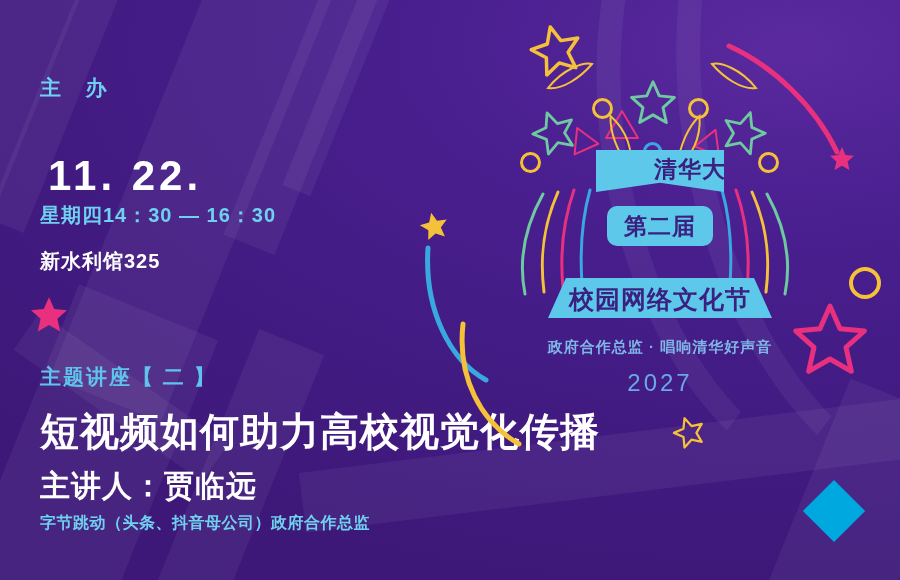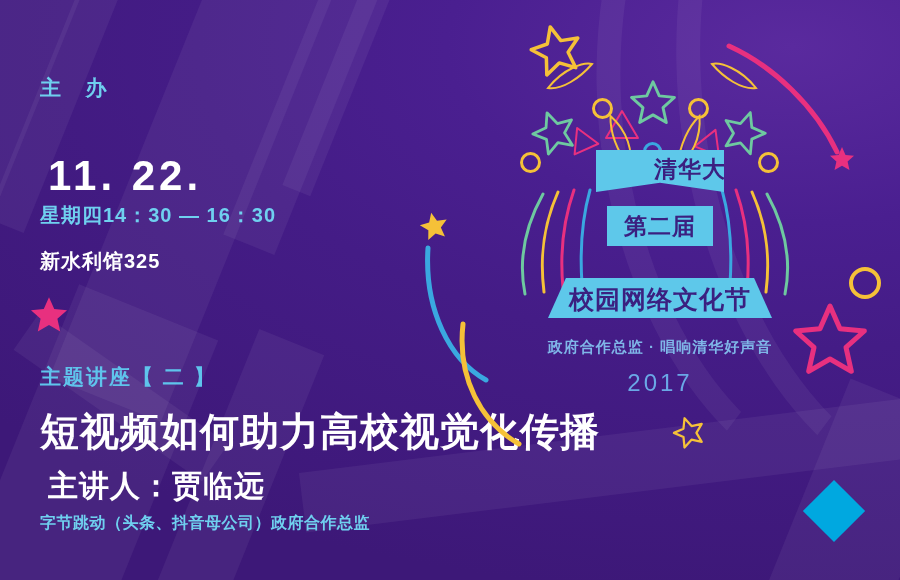--- a/index.html
+++ b/index.html
@@ -24,32 +24,32 @@
 
   .org-line1{position:absolute;left:0;top:40px;font-size:20px;letter-spacing:1px;color:#6fd0ef;font-weight:bold;white-space:nowrap;}
   .org-line2{position:absolute;left:0;top:74px;font-size:21px;letter-spacing:6px;color:#6fd0ef;font-weight:bold;font-family:Liberation Mono, monospace;}
 
   .date{position:absolute;left:8px;top:155px;font-size:42px;font-weight:bold;color:#ffffff;letter-spacing:4px;line-height:1;}
   .time{position:absolute;left:0;top:202px;font-size:20px;color:#6fd0ef;font-weight:bold;letter-spacing:1px;white-space:nowrap;}
   .venue{position:absolute;left:0;top:248px;font-size:20px;color:#ffffff;font-weight:bold;letter-spacing:1px;}
 
   .series{position:absolute;left:0;top:363px;font-size:21px;font-weight:bold;color:#5fc4ec;letter-spacing:2px;}
   .title{position:absolute;left:0;top:405px;font-size:39px;font-weight:bold;color:#ffffff;letter-spacing:1px;white-space:nowrap;}
-  .speaker{position:absolute;left:8px;top:466px;font-size:30px;font-weight:bold;color:#ffffff;letter-spacing:1px;}
+  .speaker{position:absolute;left:0;top:466px;font-size:30px;font-weight:bold;color:#ffffff;letter-spacing:1px;}
   .affil{position:absolute;left:0;top:513px;font-size:16px;font-weight:bold;color:#6fd0ef;letter-spacing:.5px;white-space:nowrap;}
 
   
   .emblem{position:absolute;left:520px;top:150px;width:280px;}
 
   .ban{position:relative;margin:0 auto;background:#5ec8ea;display:block;}
 
   .ban1{width:128px;height:42px;clip-path:polygon(0 0,100% 0,100% 100%,50% 78%,0 100%);}
   .ban1 .txt{position:absolute;left:0;top:4px;width:100%;text-align:right;font-size:23px;font-weight:bold;color:#3b2080;letter-spacing:1px;margin-left:26px;}
 
-  .ban2{width:106px;height:40px;margin-top:14px;}
+  .ban2{width:106px;height:40px;margin-top:14px;border-radius:10px;}
   .ban2 .txt{position:absolute;left:0;top:5px;width:100%;text-align:center;font-size:23px;font-weight:bold;color:#3b2080;letter-spacing:1px;}
 
   .ban3{width:224px;height:40px;margin-top:32px;clip-path:polygon(8% 0,92% 0,100% 100%,0 100%);}
   .ban3 .txt{position:absolute;left:0;top:5px;width:100%;text-align:center;font-size:25px;font-weight:bold;color:#3b2080;letter-spacing:1px;}
 
   .slogan{margin-top:20px;text-align:center;font-size:15px;color:#7fb6e8;font-weight:bold;letter-spacing:1px;white-space:nowrap;}
   .year{margin-top:12px;text-align:center;font-size:24px;color:#6aa8e6;letter-spacing:3px;}
 
   
   .deco{position:absolute;}
@@ -257,16 +257,16 @@
     <div class="ban ban1">
       <div class="txt">清华大学</div>
     </div>
     <div class="ban ban2">
       <div class="txt">第二届</div>
     </div>
     <div class="ban ban3">
       <div class="txt">校园网络文化节</div>
     </div>
     <div class="slogan">政府合作总监 · 唱响清华好声音</div>
-    <div class="year">2017</div>
+    <div class="year">2027</div>
   </div>
 
 </div>
 
 </body></html>

